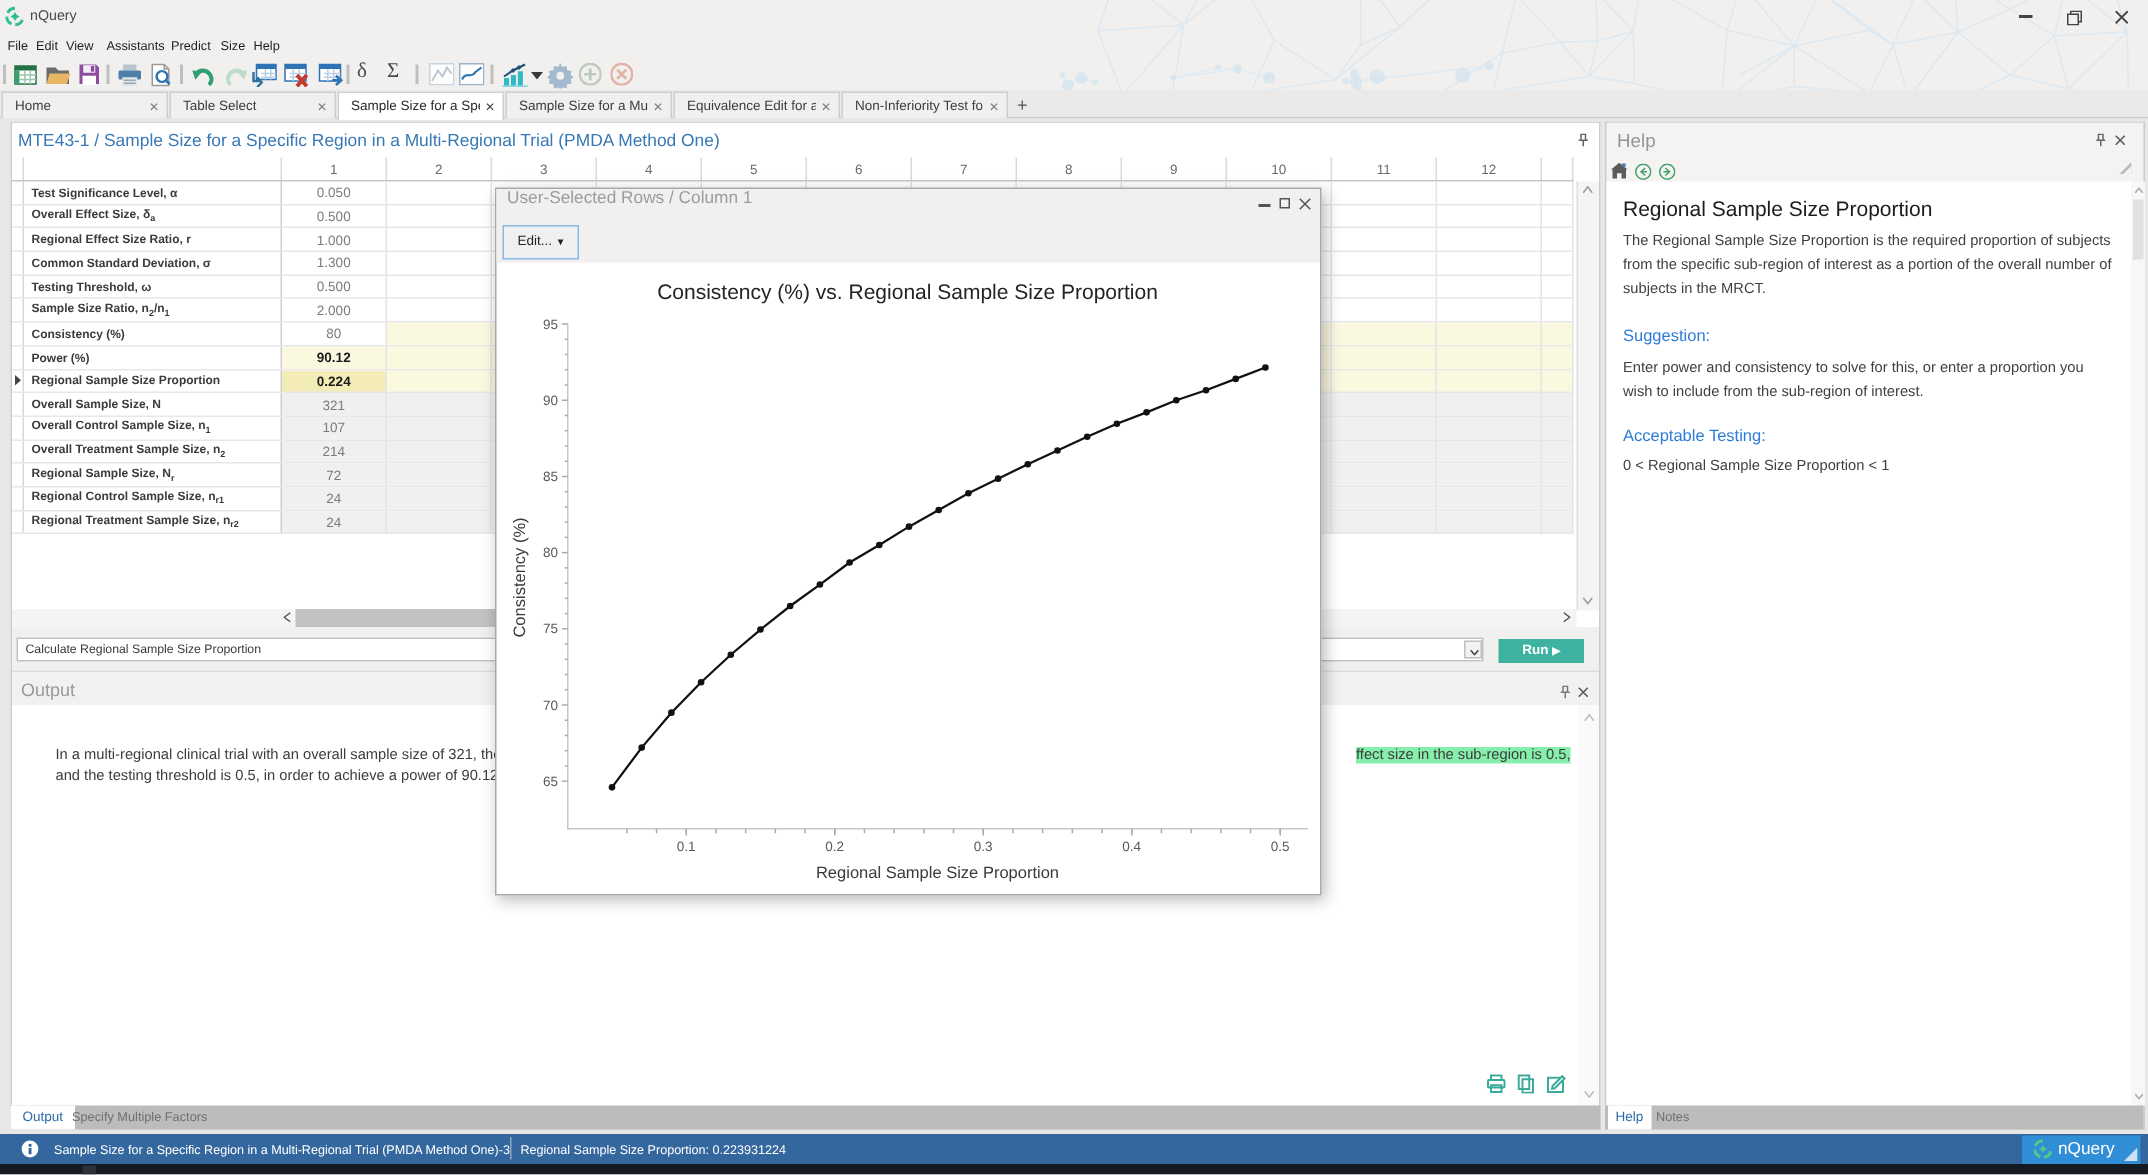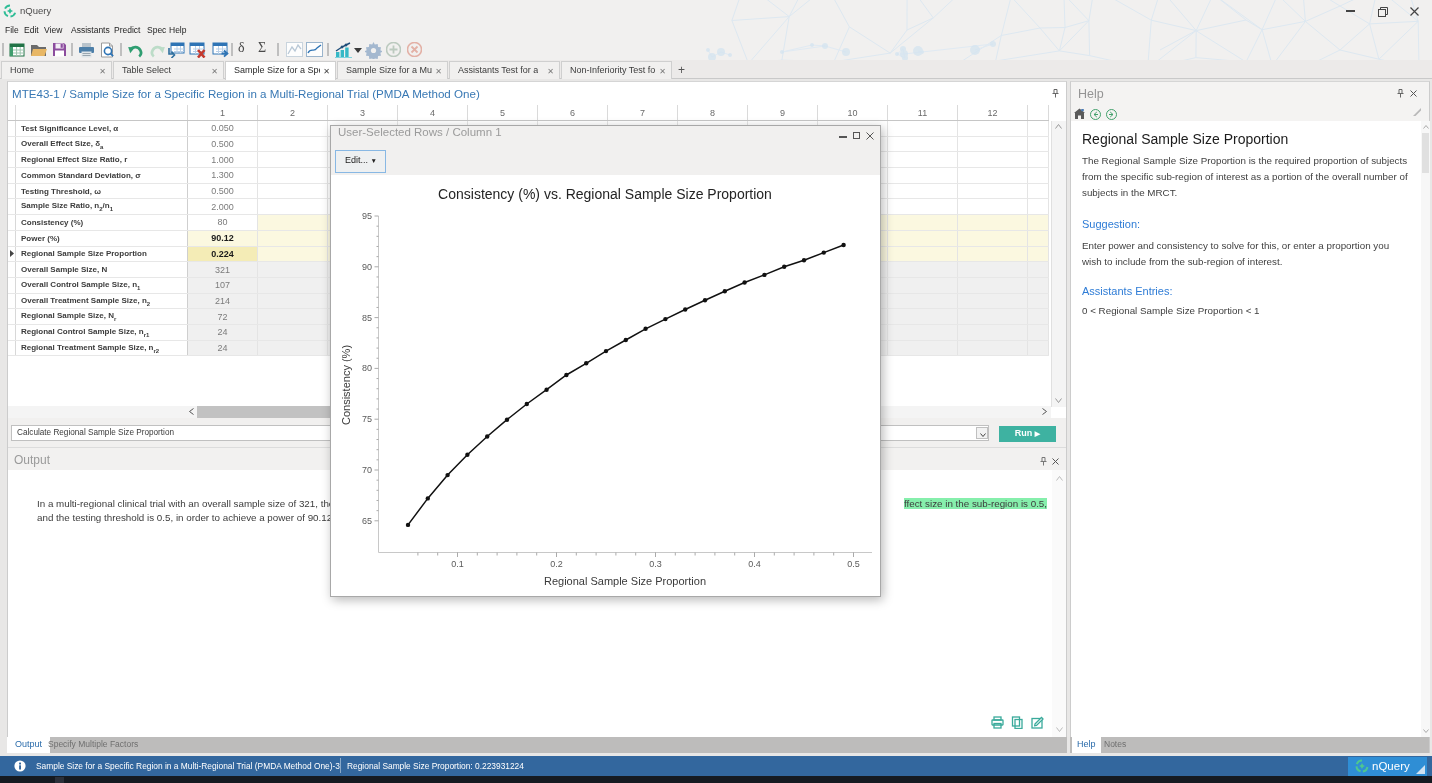--- a/index.html
+++ b/index.html
@@ -64,21 +64,21 @@
   </svg>
 <svg class="abs" style="left:1410px;top:7px" width="9" height="9" viewBox="0 0 9 9">
     <path d="M0.5 0.5 L8.5 8.5 M8.5 0.5 L0.5 8.5" stroke="#444" stroke-width="1.2"></path>
   </svg>
 <div class="abs" id="menubar" style="left:0;top:22px;width:760px;height:18px">
 <span style="left:5px">File</span>
     <span style="left:24px">Edit</span>
     <span style="left:44px">View</span>
     <span style="left:71px">Assistants</span>
     <span style="left:114px">Predict</span>
-    <span style="left:147px">Spec</span>
+    <span style="left:147px">Size</span>
     <span style="left:169px">Help</span>
 </div>
 
 <div class="abs" id="toolbar" style="left:0;top:40px;width:760px;height:20px">
 <div class="abs" style="left:2px;top:3px;width:2px;height:13px;background:#bfbfbf"></div>
 <svg class="ticon" style="left:9px" width="16" height="16" viewBox="0 0 16 16">
       <rect x="1" y="2" width="14" height="12" fill="#fff" stroke="#217346"></rect>
       <rect x="1" y="2" width="14" height="3" fill="#217346"></rect>
       <rect x="1" y="5" width="3" height="9" fill="#3f9e6e"></rect>
       <path d="M4 8h11M4 11h11M7.6 5v9M11.2 5v9" stroke="#9bc4ae" stroke-width="1"></path>
@@ -170,21 +170,21 @@
       <circle cx="7.5" cy="7.5" r="7" fill="none" stroke="#e3b1a6" stroke-width="1.6"></circle>
       <path d="M4.5 4.5 l6 6 M10.5 4.5 l-6 6" stroke="#e3b1a6" stroke-width="1.8"></path>
     </svg>
 </div>
 
 <div class="abs" style="left:0;top:60px;width:1432px;height:19px;background:#eceae9;border-bottom:1px solid #c9c9c9">
 <div class="tab" style="left:1px;width:111px"><span class="t">Home</span><span class="x">✕</span></div>
 <div class="tab" style="left:113px;width:111px"><span class="t">Table Select</span><span class="x">✕</span></div>
 <div class="tab active" style="left:225px;width:111px"><span class="t">Sample Size for a Spec</span><span class="x" style="color:#444">✕</span></div>
 <div class="tab" style="left:337px;width:111px"><span class="t">Sample Size for a Mult</span><span class="x">✕</span></div>
-<div class="tab" style="left:449px;width:111px"><span class="t">Assistants Test for a</span><span class="x">✕</span></div>
+<div class="tab" style="left:449px;width:111px"><span class="t">Equivalence Edit for a</span><span class="x">✕</span></div>
 <div class="tab" style="left:561px;width:111px"><span class="t">Non-Inferiority Test fo</span><span class="x">✕</span></div>
 <div class="abs" style="left:678px;top:3px;font-size:12px;color:#555">+</div>
 </div>
 
 <div class="abs" style="left:0;top:79px;width:1432px;height:704px;background:#e8e7e6"></div>
 <div class="abs" style="left:7px;top:81px;width:1060px;height:672px;background:#fff;border:1px solid #cccccc;border-top:1px solid #d5d5d5"></div>
 <div class="abs" style="left:12px;top:87px;font-size:11.6px;color:#3878b4">MTE43-1 / Sample Size for a Specific Region in a Multi-Regional Trial (PMDA Method One)</div>
 <svg class="abs" style="left:1052px;top:89px" width="7" height="9" viewBox="0 0 7 9">
     <path d="M2 0.5h3v4h-3z M0.5 4.5h6 M3.5 4.5v4" stroke="#666" fill="none"></path>
   </svg>
@@ -576,21 +576,21 @@
   </svg>
 <div class="abs" style="left:1071px;top:121px;width:350px;height:616px;background:#fff"></div>
 <svg class="abs" style="left:1413px;top:108px" width="8" height="8" viewBox="0 0 8 8">
     <path d="M8 0 L8 8 L0 8z" fill="#b9b9b9"></path>
     <path d="M8 2.5 L8 8 L2.5 8z" fill="#f4f3f2"></path>
   </svg>
 <div class="abs" style="left:1082px;top:131px;font-size:14px;color:#1c1c1c">Regional Sample Size Proportion</div>
 <div class="helptxt" style="left:1082px;top:153px">The Regional Sample Size Proportion is the required proportion of subjects<br>from the specific sub-region of interest as a portion of the overall number of<br>subjects in the MRCT.</div>
 <div class="bluehd" style="left:1082px;top:218px">Suggestion:</div>
 <div class="helptxt" style="left:1082px;top:238px">Enter power and consistency to solve for this, or enter a proportion you<br>wish to include from the sub-region of interest.</div>
-<div class="bluehd" style="left:1082px;top:285px">Assistants Entries:</div>
+<div class="bluehd" style="left:1082px;top:285px">Acceptable Testing:</div>
 <div class="helptxt" style="left:1082px;top:303px">0 &lt; Regional Sample Size Proportion &lt; 1</div>
 <div class="abs" style="left:1421px;top:121px;width:9px;height:616px;background:#f7f7f7"></div>
 <div class="abs" style="left:1422px;top:133px;width:7px;height:40px;background:#e0e0e0"></div>
 <svg class="abs" style="left:1423px;top:125px" width="6" height="4" viewBox="0 0 6 4">
     <path d="M0.5 3.5 L3 0.5 L5.5 3.5" fill="none" stroke="#aaa"></path>
   </svg>
 <svg class="abs" style="left:1423px;top:729px" width="6" height="4" viewBox="0 0 6 4">
     <path d="M0.5 0.5 L3 3.5 L5.5 0.5" fill="none" stroke="#aaa"></path>
   </svg>
 

